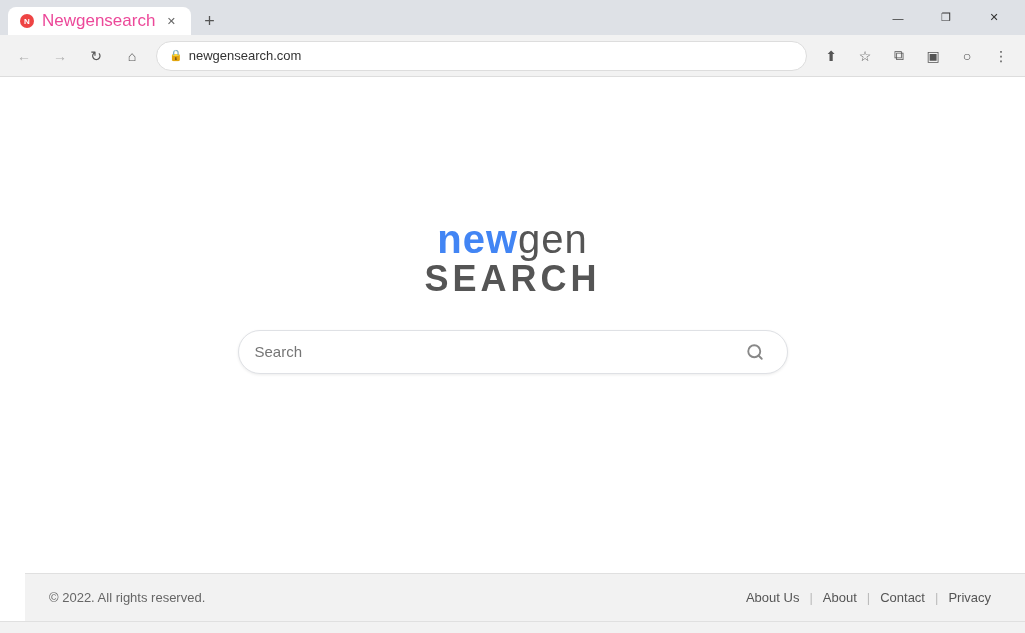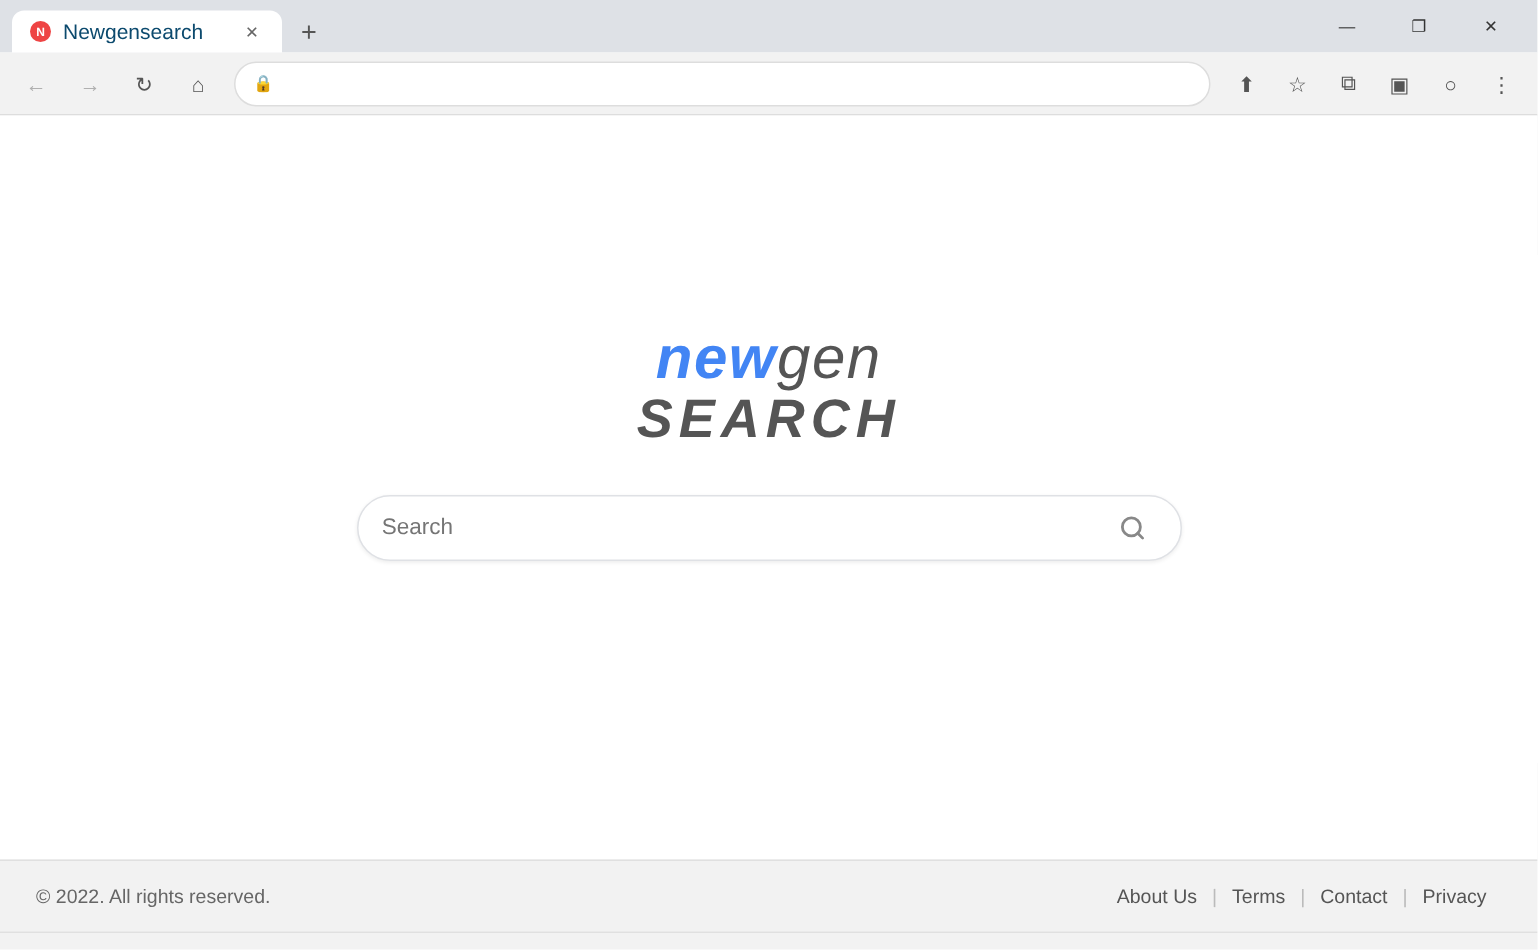--- a/index.html
+++ b/index.html
@@ -47,22 +47,22 @@
       flex-shrink: 0;
       display: flex; align-items: center; justify-content: center;
       font-size: 8px; color: white; font-weight: bold;
     }
 
     .tab-title {
       flex: 1;
       overflow: hidden;
       text-overflow: ellipsis;
       white-space: nowrap;
-      font-size: 14px;
-      color: #0c4a6e;
+      font-size: 17px;
+      color: #ec4899;
     }
 
     .tab-close {
       width: 16px; height: 16px;
       border-radius: 50%;
       display: flex; align-items: center; justify-content: center;
       font-size: 11px;
       color: #666;
       cursor: pointer;
       flex-shrink: 0;
@@ -159,21 +159,20 @@
       align-items: center;
       justify-content: center;
       padding-bottom: 60px;
     }
 
     .logo-container {
       display: flex;
       flex-direction: column;
       align-items: center;
       margin-bottom: 30px;
-      font-style: italic;
     }
 
     .logo-line1 {
       font-size: 40px;
       font-weight: 400;
       letter-spacing: 1px;
     }
 
     .logo-new {
       color: #4285f4;
@@ -226,20 +225,21 @@
     .page-footer {
       height: 48px;
       background: #f2f2f2;
       border-top: 1px solid #e0e0e0;
       display: flex;
       align-items: center;
       justify-content: space-between;
       padding: 0 24px;
       font-size: 13px;
       color: #666;
+      margin-left: 25px;
     }
 
     .footer-links {
       display: flex;
       align-items: center;
       gap: 0;
     }
 
     .footer-link {
       color: #555;
@@ -300,20 +300,21 @@
       <span>→</span>
     </div>
     <div class="toolbar-btn">
       <span>↻</span>
     </div>
     <div class="toolbar-btn">
       <span>⌂</span>
     </div>
     <div class="address-bar-container">
       <span class="address-lock">🔒</span>
+      <span class="address-text">newgensearch.com</span>
     </div>
     <div class="toolbar-right">
       <div class="toolbar-btn">
         <span>⬆</span>
       </div>
       <div class="toolbar-btn">
         <span>☆</span>
       </div>
       <div class="toolbar-btn">
         <span>⧉</span>
@@ -350,21 +351,21 @@
         </div>
       </div>
 
     </div>
 
     <div class="page-footer">
       <span class="footer-copyright">© 2022. All rights reserved.</span>
       <div class="footer-links">
         <a class="footer-link" href="#">About Us</a>
         <span class="footer-separator">|</span>
-        <a class="footer-link" href="#">Terms</a>
+        <a class="footer-link" href="#">About</a>
         <span class="footer-separator">|</span>
         <a class="footer-link" href="#">Contact</a>
         <span class="footer-separator">|</span>
         <a class="footer-link" href="#">Privacy</a>
       </div>
     </div>
   </div>
 
   <div class="scrollbar-area"></div>
 

